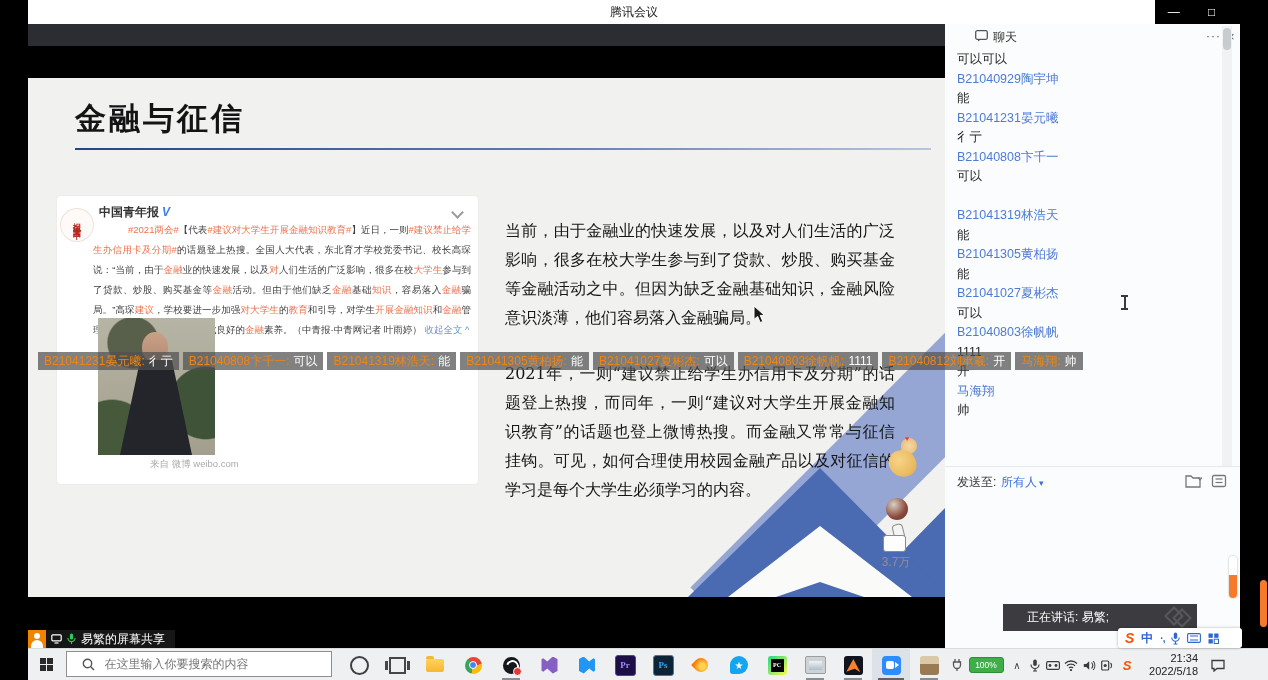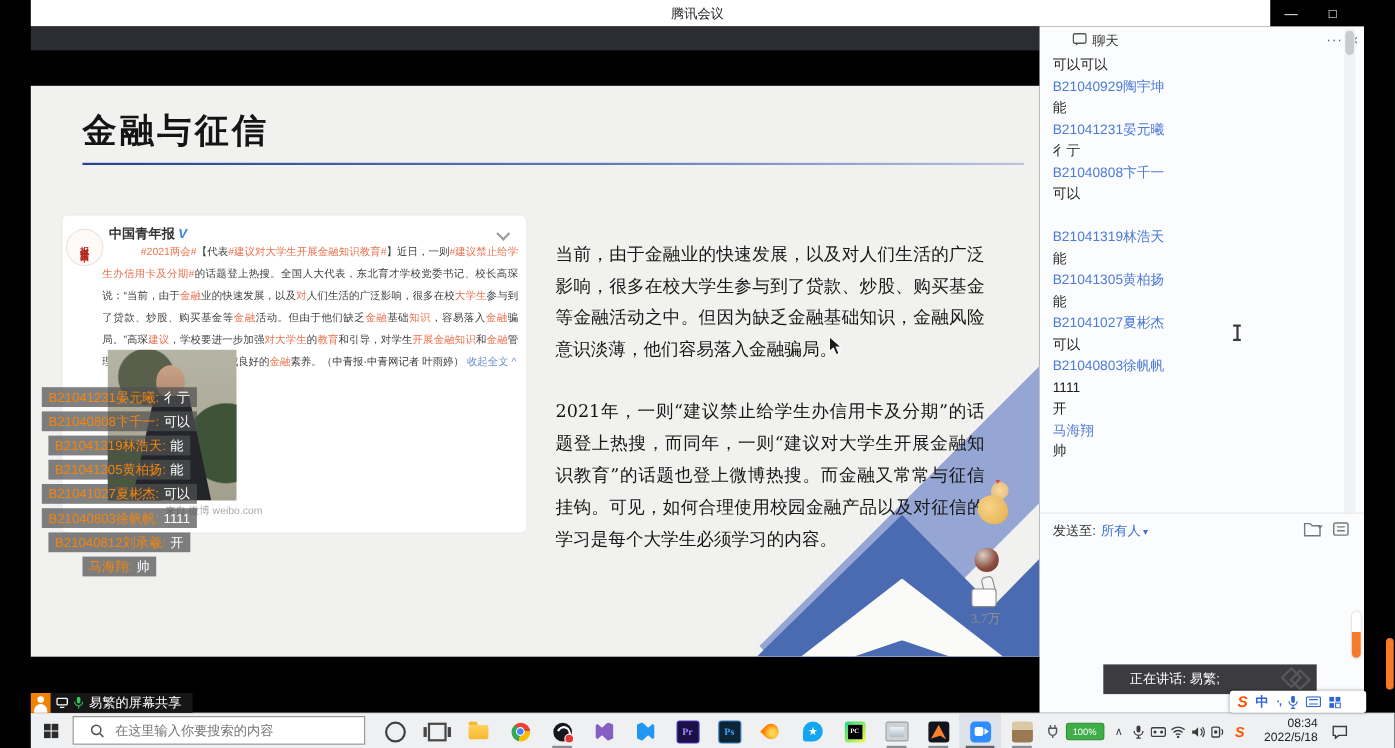--- a/index.html
+++ b/index.html
@@ -73,25 +73,25 @@
   .rx-clap{left:861px;top:372px;width:27px;height:27px;border-radius:46% 54% 42% 58%;
            background:radial-gradient(circle at 40% 35%,#f7d388,#e9b95e 70%,#d9a64a);
            transform:rotate(-15deg);}
   .rx-avatar{left:858px;top:420px;width:22px;height:22px;border-radius:50%;
            background:radial-gradient(circle at 35% 30%,#d8cfc6,#8a4a3c 60%,#5d3a33);}
   .rx-thumb{left:852px;top:446px;width:30px;height:30px;}
   .rx-thumb .t-up{position:absolute;left:13px;top:0;width:9px;height:14px;background:#f4f4f4;
            border:1.5px solid #8a8a8a;border-radius:4px 4px 0 0;transform:rotate(-14deg);}
   .rx-thumb .t-fist{position:absolute;left:3px;top:11px;width:21px;height:15px;background:#fdfdfd;
            border:1.5px solid #8a8a8a;border-radius:3px;}
-  .rx-count{left:846px;top:476px;width:44px;text-align:center;font-size:12px;color:#8f8f8f;font-family:Liberation Serif, serif;}
-
-  
-  .overlay-list{left:38px;top:352px;display:flex;flex-direction:column;gap:4px;
-                align-items:center;z-index:40;}
+  .rx-count{left:846px;top:476px;width:44px;text-align:center;font-size:12px;color:#8f8f8f;}
+
+  
+  .overlay-list{left:38px;top:352px;display:flex;flex-direction:row;gap:4px;
+                align-items:flex-end;z-index:40;}
   .ov-row{height:18px;line-height:18px;padding:0 6px;background:rgba(80,80,80,.72);
           font-size:12px;white-space:nowrap;}
   .ov-name{color:#f08512;} .ov-text{color:#fff;margin-left:4px;}
 
   
   .chat-panel{left:945px;top:24px;width:295px;height:624px;background:#fbfcfd;}
   .chat-header{position:absolute;left:18px;top:0;width:295px;height:24px;}
   .chat-title-icon{position:absolute;left:12px;top:6px;}
   .chat-title{position:absolute;left:30px;top:5px;font-size:12px;color:#333;}
   .chat-more{position:absolute;left:243px;top:5px;font-size:12px;color:#555;letter-spacing:1px;}
@@ -497,21 +497,21 @@
       <svg width="13" height="11" viewBox="0 0 13 11">
           <rect x="0.7" y="1" width="7" height="9" rx="1" fill="none" stroke="#3c3c3c" stroke-width="1.2"></rect>
           <path d="M9.5 3 a3.5 3.5 0 0 1 0 5" fill="none" stroke="#3c3c3c" stroke-width="1.1"></path>
           <circle cx="4.2" cy="5.5" r="1.6" fill="#3c3c3c"></circle>
         </svg>
     </div>
     <div class="tray" style="left:1090px;width:18px">
       <span style="color:#ff5000;font-weight:900;font-style:italic;font-size:13px;">S</span>
     </div>
     <div class="clock">
-      <div>08:34</div>
+      <div>21:34</div>
       <div>2022/5/18</div>
     </div>
     <div class="tray" style="left:1176px;width:28px">
       <svg width="14" height="13" viewBox="0 0 14 13">
           <path d="M1 1.5 h12 v8 h-7 l-3 2.5 v-2.5 h-2 Z" fill="none" stroke="#3c3c3c" stroke-width="1.3"></path>
         </svg>
     </div>
   </div>
 
   <svg class="abs cursor-arrow" width="13" height="19" viewBox="0 0 13 19">

